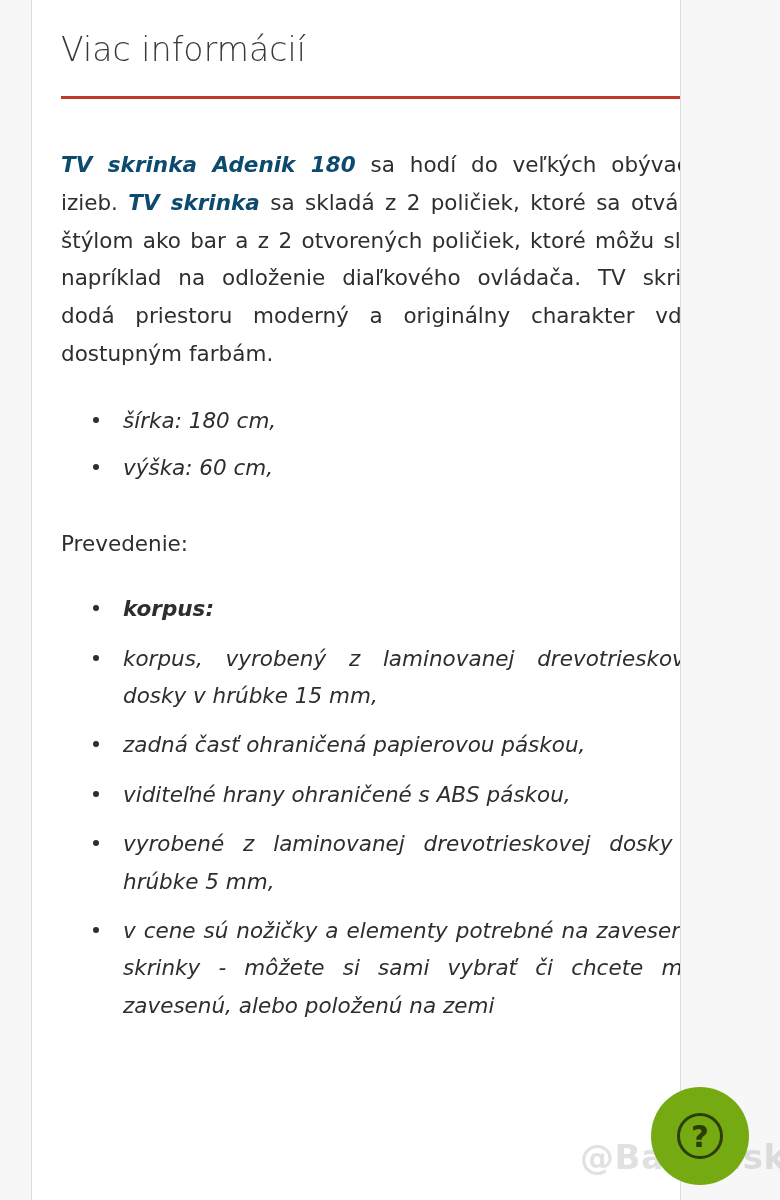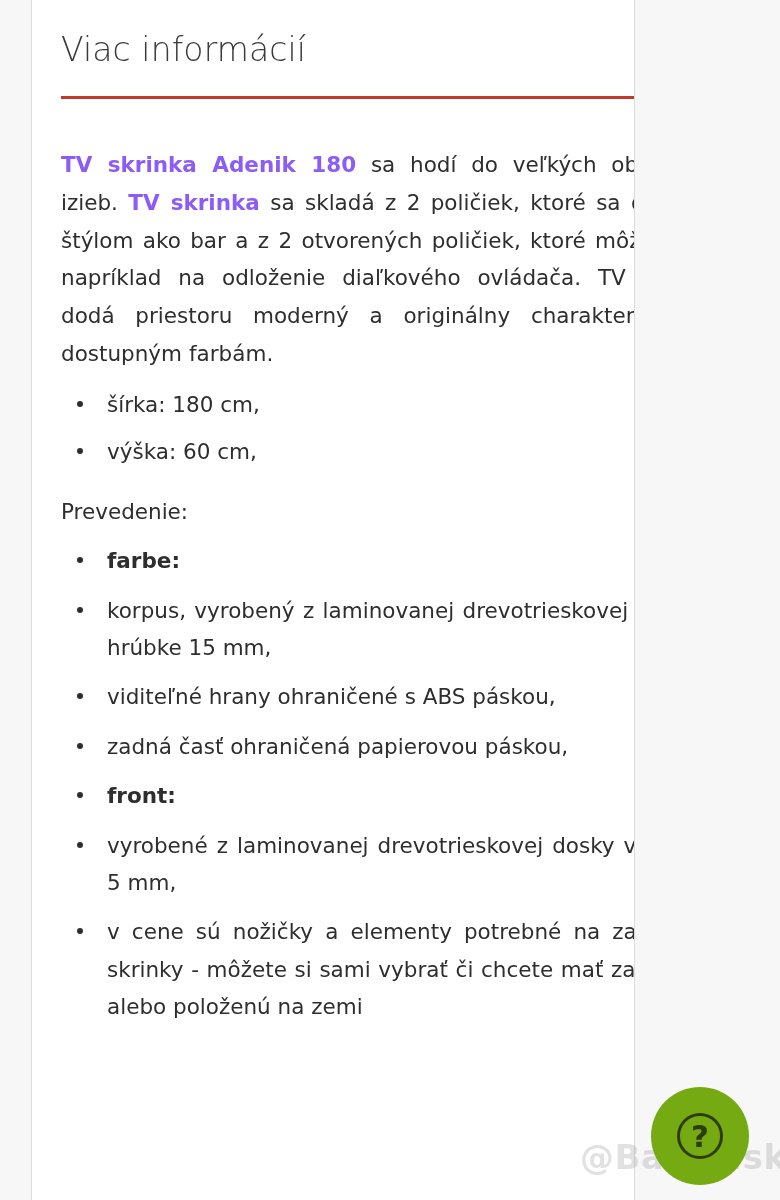--- a/index.html
+++ b/index.html
@@ -20,21 +20,21 @@
     position: relative;
     width: 780px;
     height: 1200px;
     background: #f7f7f7;
     overflow: hidden;
   }
   #panel {
     position: absolute;
     left: 31px;
     top: 0;
-    width: 604px;
+    width: 650px;
     height: 1200px;
     background: #ffffff;
     border-left: 1px solid #dcdcdc;
     border-right: 1px solid #dcdcdc;
     box-sizing: border-box;
     overflow: hidden;
   }
   #content {
     position: absolute;
     left: 0;
@@ -68,38 +68,40 @@
     padding-top: 47px;
     font-size: 21.5px;
     line-height: 1.76;
     color: #2e2e2e;
     text-align: justify;
     text-justify: inter-word;
     word-spacing: 0.2px;
   }
   .intro b, .strong {
     font-weight: 700;
-    color: #8b5cf6;
+    color: #0c4a6e;
+    font-style: italic;
   }
 
   
   .sub-head {
     margin: 0;
     padding-top: 24px;
     font-size: 21.5px;
     font-weight: 400;
     line-height: 1.6;
     color: #2e2e2e;
   }
 
   
   ul.bullets {
     list-style: none;
-    margin: 0;
+    margin: 16px;
     padding: 13px 0 0 0;
+    font-style: italic;
   }
   ul.bullets li {
     position: relative;
     padding-left: 46px;
     margin-bottom: 12px;
     font-size: 21.5px;
     line-height: 1.74;
     color: #2e2e2e;
     text-align: justify;
     text-justify: inter-word;
@@ -193,25 +195,24 @@
 
 
       <ul class="bullets dims">
         <li>šírka: 180 cm,</li>
         <li>výška: 60 cm,</li>
       </ul>
 
       <p class="sub-head">Prevedenie:</p>
 
       <ul class="bullets">
-        <li class="bold-item">farbe:</li>
+        <li class="bold-item">korpus:</li>
         <li>korpus, vyrobený z laminovanej drevotrieskovej dosky v hrúbke 15 mm,</li>
+        <li class="no-justify">zadná časť ohraničená papierovou páskou,</li>
         <li class="no-justify">viditeľné hrany ohraničené s ABS páskou,</li>
-        <li class="no-justify">zadná časť ohraničená papierovou páskou,</li>
-        <li class="bold-item">front:</li>
         <li>vyrobené z laminovanej drevotrieskovej dosky v hrúbke 5 mm,</li>
         <li>v cene sú nožičky a elementy potrebné na zavesenie skrinky - môžete si sami vybrať či chcete mať zavesenú, alebo položenú na zemi</li>
       </ul>
 
     </div>
   </div>
 
   <div id="watermark">@Bazos.sk</div>
 
   <button id="help-fab">

